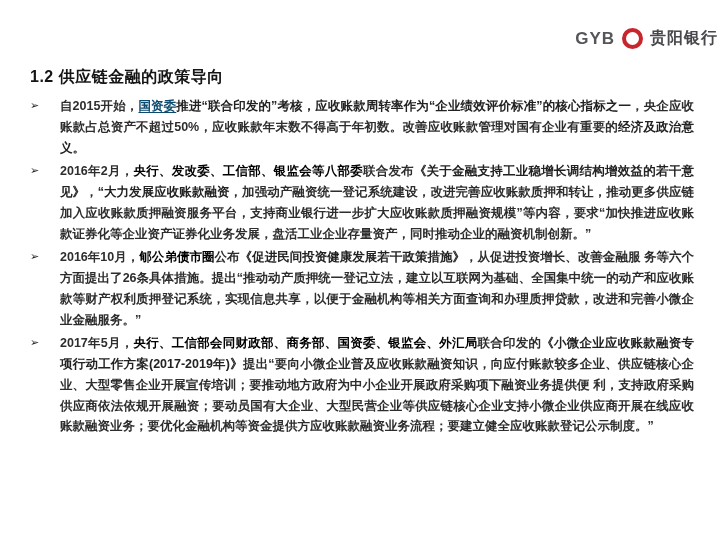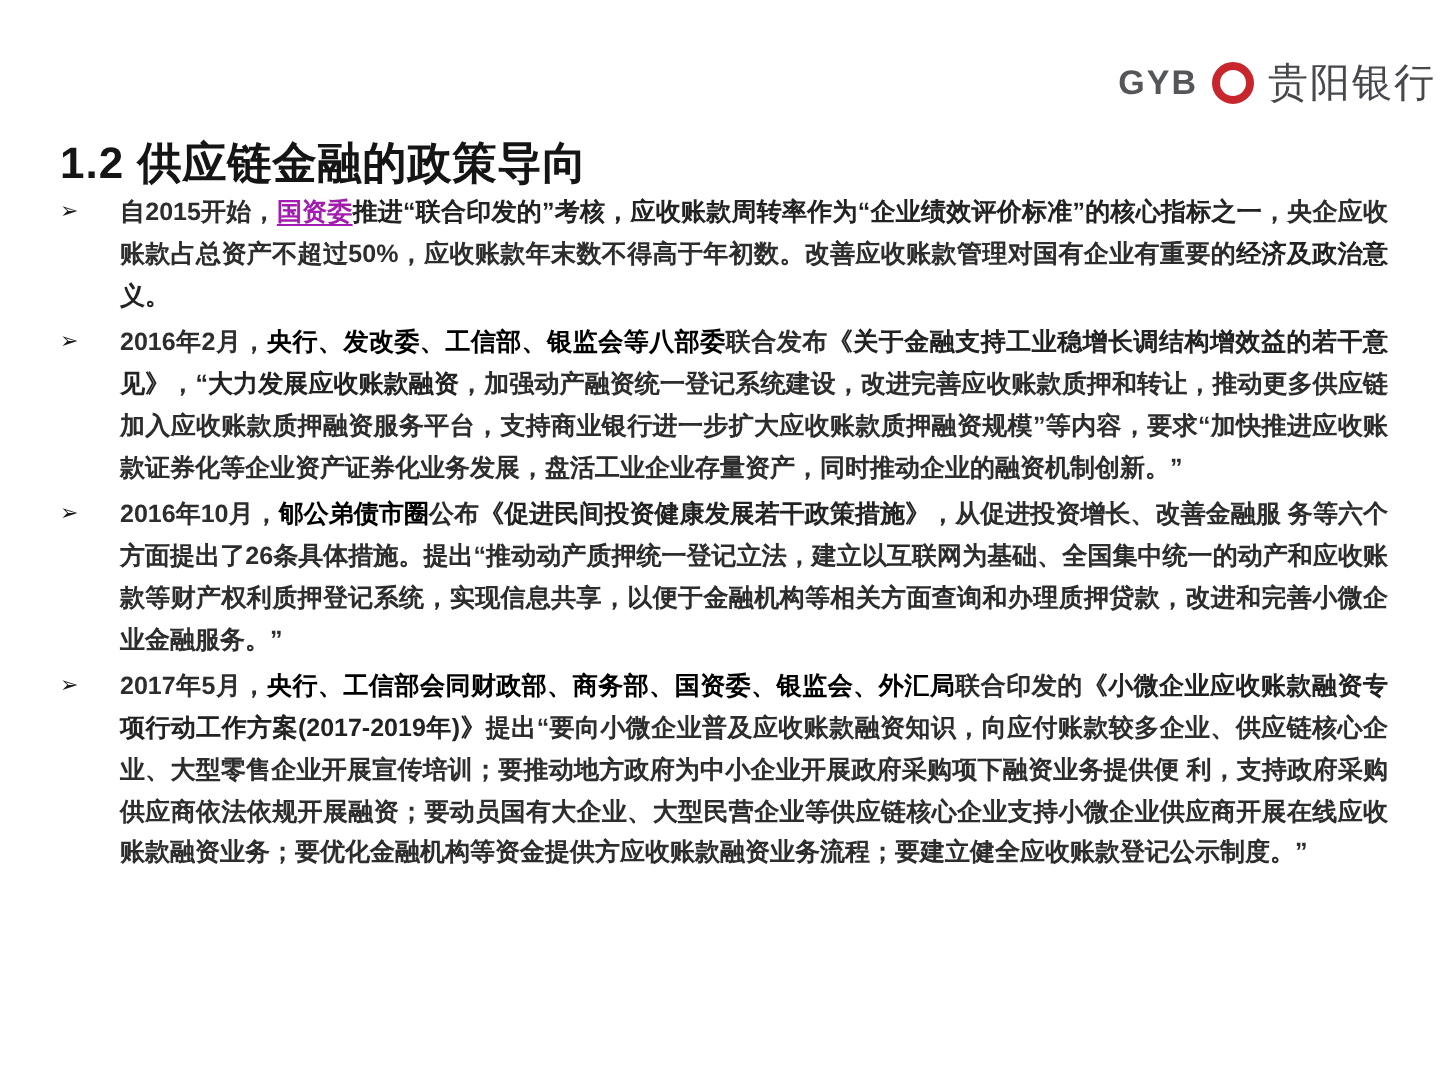--- a/index.html
+++ b/index.html
@@ -6,32 +6,32 @@
   .slide{
     position:relative;width:720px;height:540px;background:#ffffff;overflow:hidden;
     font-family:"Liberation Sans","DejaVu Sans",sans-serif;color:#2d2d2d;
     margin:0 auto;
     padding-left:24px;
   }
   
   .logo{position:absolute;top:28px;right:26px;display:flex;align-items:center;gap:7px;}
   .logo-gyb{font-size:17px;font-weight:600;color:#55565a;letter-spacing:1px;}
   .logo-ring{display:inline-block;width:13px;height:13px;border:4px solid #c8252c;border-radius:50%;}
-  .logo-name{font-size:20px;font-weight:normal;color:#47484c;letter-spacing:1px;}
+  .logo-name{font-size:16px;font-weight:bold;color:#47484c;letter-spacing:1px;}
   
-  .title{position:absolute;top:67px;left:30px;margin:0;font-size:22px;font-weight:bold;color:#151515;letter-spacing:.5px;}
+  .title{position:absolute;top:67px;left:30px;margin:0;font-size:16px;font-weight:bold;color:#151515;letter-spacing:.5px;}
   
   .bullets{position:absolute;top:96px;left:30px;width:664px;margin:0;padding:0;list-style:none;}
   .bullets li{display:flex;margin:0 0 3px 0;}
   .marker{flex:none;width:30px;font-size:11px;color:#1c1c1c;padding-top:3px;}
   .runs{flex:1;font-size:12.5px;line-height:1.66;color:#2d2d2d;text-align:justify;}
   .run.normal{font-weight:bold;}
   .run.bold{font-weight:bold;color:#222;}
   .run.red{color:#000000;font-weight:bold;}
-  .run.red-underline{color:#a21caf;font-weight:bold;text-decoration:underline;text-underline-offset:2px;margin-top:35px;}
+  .run.red-underline{color:#0c4a6e;font-weight:bold;text-decoration:underline;text-underline-offset:2px;margin-top:35px;}
   
   .watermark{
     position:absolute;right:20px;bottom:8px;display:flex;align-items:center;gap:9px;
     color:#d2d2d2;font-size:24px;font-weight:bold;letter-spacing:2px;
     text-shadow:-1px -1px 0 #adadad, 1px 1px 0 #ffffff;
     user-select:none;
   }
   .watermark svg{display:block;}
 </style>
 </head>

